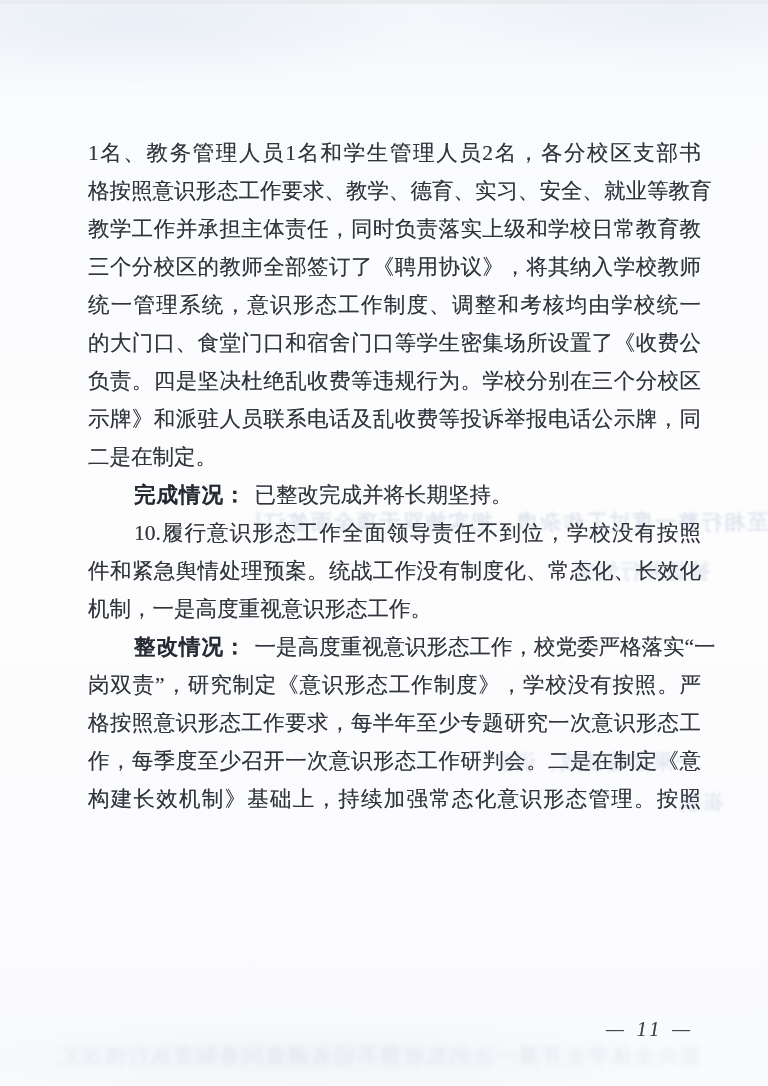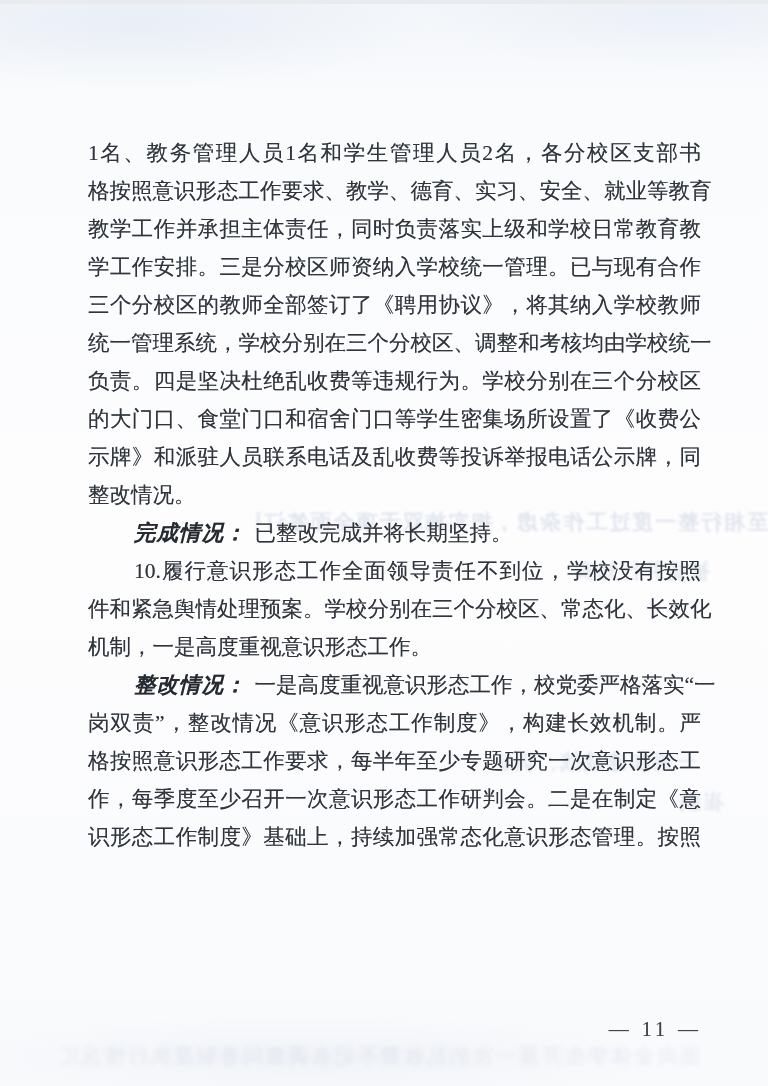--- a/index.html
+++ b/index.html
@@ -58,63 +58,62 @@
     white-space: nowrap;
   }
   .line.indent { padding-left: 46px; }
   .line.last { text-align-last: left; }
   .line b.label {
     font-family: "Liberation Sans", "DejaVu Sans", sans-serif;
     font-weight: 700;
     color: #262b33;
     padding-right: 8px;
     letter-spacing: 1px;
-    font-style: italic;
   }
   .page-number {
     position: absolute;
     top: 1006px;
-    right: 66px;
+    right: 74px;
     font-size: 20px;
     line-height: 38px;
     color: #3c4149;
     letter-spacing: 4px;
     text-shadow: 0 0 0.5px rgba(60,65,73,0.5);
+    font-style: italic;
   }
 </style>
 </head>
 <body>
 
 <div class="page">
 
   <div class="bleed-layer">
       <div class="artifact">至相行整一度过工作杂虑，把实施双于项全面签订要求</div>
       <div class="artifact">被扬并行知实</div>
       <div class="artifact">一果加速成战、训练</div>
       <div class="artifact">崔鹏</div>
       <div class="artifact">面向全体学生开展一次的乱收费不记名调查问卷制度执行情况汇总</div>
     </div>
 
   <div class="textblock">
       <div class="line">1名、教务管理人员1名和学生管理人员2名，各分校区支部书</div>
       <div class="line">格按照意识形态工作要求、教学、德育、实习、安全、就业等教育</div>
       <div class="line">教学工作并承担主体责任，同时负责落实上级和学校日常教育教</div>
-      <div class="line">学工作安排。三是分校区师资纳入学校统一管理。已与现有合作</div>
       <div class="line">三个分校区的教师全部签订了《聘用协议》，将其纳入学校教师</div>
-      <div class="line">统一管理系统，学校分别在三个分校区、调整和考核均由学校统一</div>
+      <div class="line">统一管理系统，意识形态工作制度、调整和考核均由学校统一</div>
+      <div class="line">的大门口、食堂门口和宿舍门口等学生密集场所设置了《收费公</div>
       <div class="line">负责。四是坚决杜绝乱收费等违规行为。学校分别在三个分校区</div>
-      <div class="line">的大门口、食堂门口和宿舍门口等学生密集场所设置了《收费公</div>
       <div class="line">示牌》和派驻人员联系电话及乱收费等投诉举报电话公示牌，同</div>
-      <div class="line last">整改情况。</div>
+      <div class="line last">二是在制定。</div>
       <div class="line indent last"><b class="label">完成情况：</b>已整改完成并将长期坚持。</div>
       <div class="line indent">10.履行意识形态工作全面领导责任不到位，学校没有按照</div>
-      <div class="line">件和紧急舆情处理预案。学校分别在三个分校区、常态化、长效化</div>
+      <div class="line">件和紧急舆情处理预案。统战工作没有制度化、常态化、长效化</div>
       <div class="line last">机制，一是高度重视意识形态工作。</div>
       <div class="line indent"><b class="label">整改情况：</b>一是高度重视意识形态工作，校党委严格落实“一</div>
-      <div class="line">岗双责”，整改情况《意识形态工作制度》，构建长效机制。严</div>
+      <div class="line">岗双责”，研究制定《意识形态工作制度》，学校没有按照。严</div>
       <div class="line">格按照意识形态工作要求，每半年至少专题研究一次意识形态工</div>
       <div class="line">作，每季度至少召开一次意识形态工作研判会。二是在制定《意</div>
-      <div class="line">识形态工作制度》基础上，持续加强常态化意识形态管理。按照</div>
+      <div class="line">构建长效机制》基础上，持续加强常态化意识形态管理。按照</div>
     </div>
 
   <div class="page-number">— 11 —</div>
 
 </div>
 
 </body></html>

